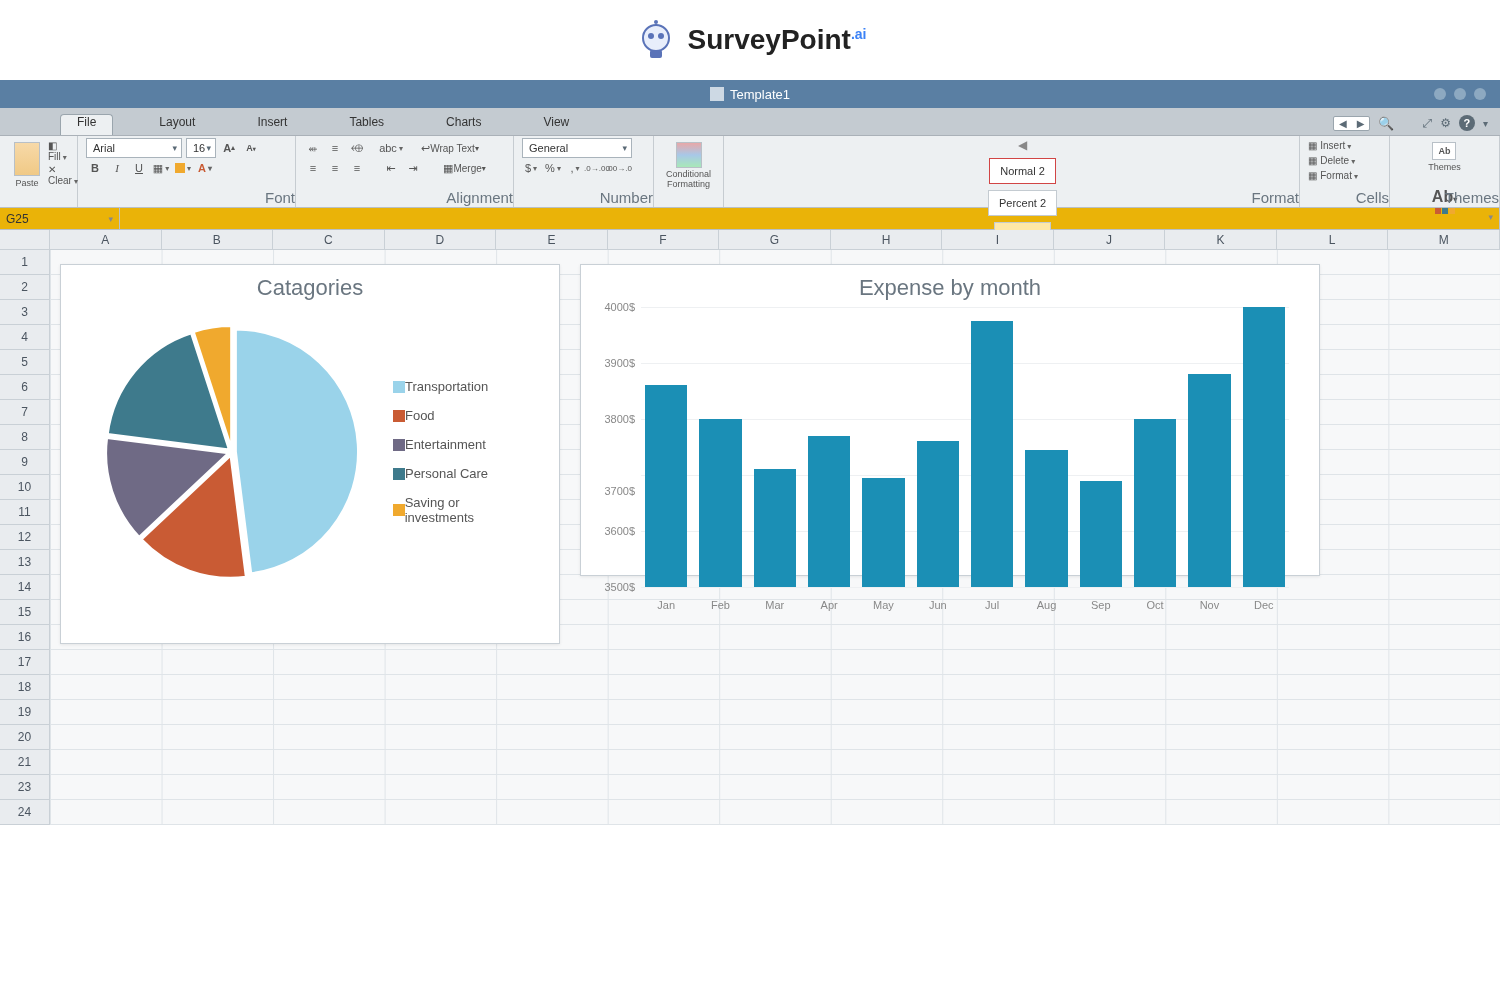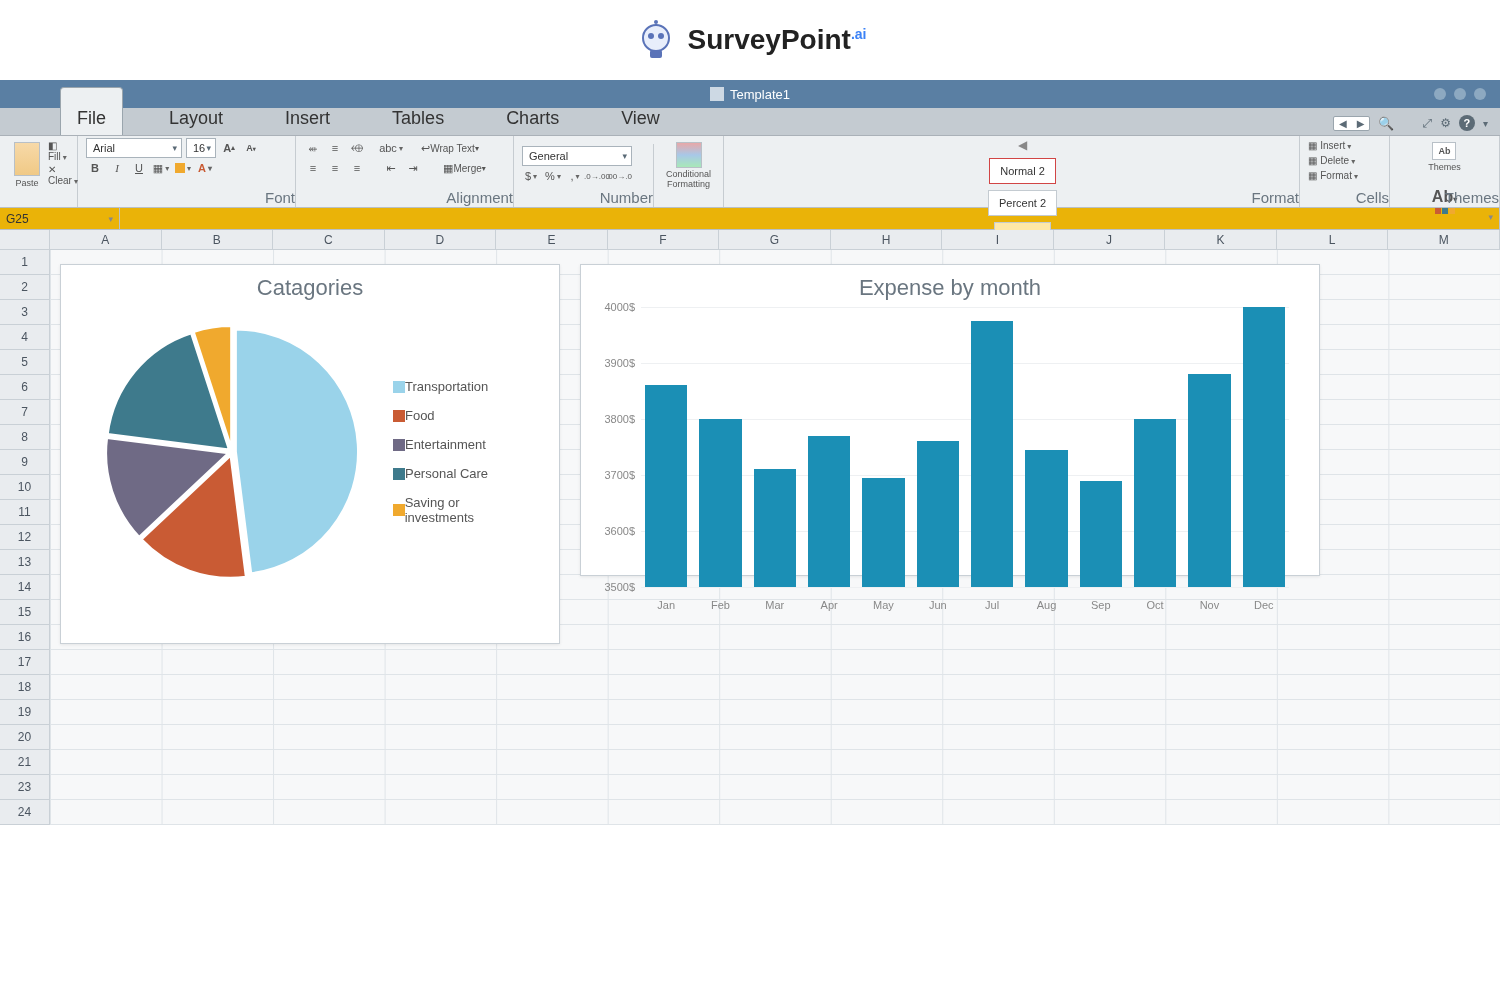--- a/index.html
+++ b/index.html
@@ -6,21 +6,21 @@
 body { width: 1500px; height: 1000px; background: #fff; overflow: hidden; font-size: 12px; color: #333; }
 .brand { display: flex; align-items: center; justify-content: center; height: 80px; gap: 10px; }
 .brand-icon { width: 44px; height: 44px; }
 .brand-text { font-size: 28px; font-weight: 700; color: #222; }
 .brand-text .ai { font-size: 14px; color: #3b82f6; font-weight: 600; vertical-align: super; }
 .titlebar { background: #5a7fa3; height: 28px; display: flex; align-items: center; justify-content: center; color: #fff; font-size: 13px; position: relative; }
 .titlebar .dots { position: absolute; right: 14px; display: flex; gap: 8px; }
 .titlebar .dot { width: 12px; height: 12px; border-radius: 50%; background: #8da9c1; }
 .titlebar .doc-icon { width: 14px; height: 14px; background: #cdd9e4; margin-right: 6px; }
 .menubar { background: #c4cbd1; height: 28px; display: flex; align-items: flex-end; padding: 0 60px 0 60px; gap: 30px; position: relative; border-bottom: 1px solid #aab1b8; }
-.menubar .tab { padding: 20px 16px 6px; font-size: 18px; color: #333; cursor: pointer; }
+.menubar .tab { padding: 0 16px 6px; font-size: 12px; color: #333; cursor: pointer; }
 .menubar .tab.active { background: #edf0f2; border: 1px solid #9aa5ad; border-bottom: none; border-radius: 4px 4px 0 0; }
 .menubar .right-icons { position: absolute; right: 12px; bottom: 4px; display: flex; align-items: center; gap: 8px; color: #5c6b76; }
 .nav-arrows { display: inline-flex; border: 1px solid #9aa5ad; background: #fff; border-radius: 2px; }
 .nav-arrows span { padding: 1px 5px; font-size: 10px; }
 .ribbon { background: #edf0f2; display: flex; height: 72px; border-bottom: 1px solid #b9c0c6; }
 .group { border-right: 1px solid #c6ccd1; padding: 2px 8px 0; position: relative; display: flex; flex-direction: column; }
 .group-label { position: absolute; bottom: 1px; left: 16px; right: 0; text-align: right; font-size: 15px; color: #6a7680; }
 .btn-lg { display: flex; flex-direction: column; align-items: center; justify-content: center; padding: 4px 6px; font-size: 9px; color: #555; gap: 2px; cursor: pointer; }
 .icon-sq { width: 22px; height: 22px; background: #d9dfe4; border: 1px solid #b8c0c7; }
 .mini-row { display: flex; align-items: center; gap: 4px; height: 18px; margin: 1px 0; }
@@ -162,21 +162,21 @@
       <span class="mini-btn">≡</span>
       <span style="width:8px;"></span>
       <span class="mini-btn">⇤</span>
       <span class="mini-btn">⇥</span>
       <span style="width:8px;"></span>
       <span class="mini-btn" style="width:auto;padding:0 4px;">▦ <span class="txt-tiny">Merge</span> <span style="font-size:8px;">▾</span></span>
     </div>
     <span class="group-label">Alignment</span>
   </div>
 
-  <div class="group" style="width:140px;margin-top:8px;">
+  <div class="group" style="width:140px;">
     <div class="mini-row">
         <span class="select drop num-format">General</span>
       </div>
     <div class="mini-row">
       <span class="mini-btn tri">$</span>
       <span class="mini-btn tri">%</span>
       <span class="mini-btn tri">,</span>
       <span class="mini-btn" style="font-size:8px;">.0→.00</span>
       <span class="mini-btn" style="font-size:8px;">.00→.0</span>
     </div>
@@ -383,21 +383,21 @@
     <div class="bar-area" id="bar-area">
         <div class="grid-line" style="top: 0px;"></div>
         <div class="grid-line" style="top: 56px;"></div>
         <div class="grid-line" style="top: 112px;"></div>
         <div class="grid-line" style="top: 168px;"></div>
         <div class="grid-line" style="top: 224px;"></div>
         <div class="grid-line" style="top: 280px;"></div>
       <div class="y-axis" id="y-axis">
           <div class="y-tick" style="top: 280px;">3500$</div>
           <div class="y-tick" style="top: 224px;">3600$</div>
-          <div class="y-tick" style="top: 168px;">3700$</div>
+          <div class="y-tick" style="top: 184px;">3700$</div>
           <div class="y-tick" style="top: 112px;">3800$</div>
           <div class="y-tick" style="top: 56px;">3900$</div>
           <div class="y-tick" style="top: 0px;">4000$</div>
         </div>
       <div class="bars" id="bars">
           <div class="bar" style="height: 201.6px; background: rgb(27, 143, 181);"></div>
           <div class="bar" style="height: 168px; background: rgb(27, 143, 181);"></div>
           <div class="bar" style="height: 117.6px; background: rgb(27, 143, 181);"></div>
           <div class="bar" style="height: 151.2px; background: rgb(27, 143, 181);"></div>
           <div class="bar" style="height: 109.2px; background: rgb(27, 143, 181);"></div>

